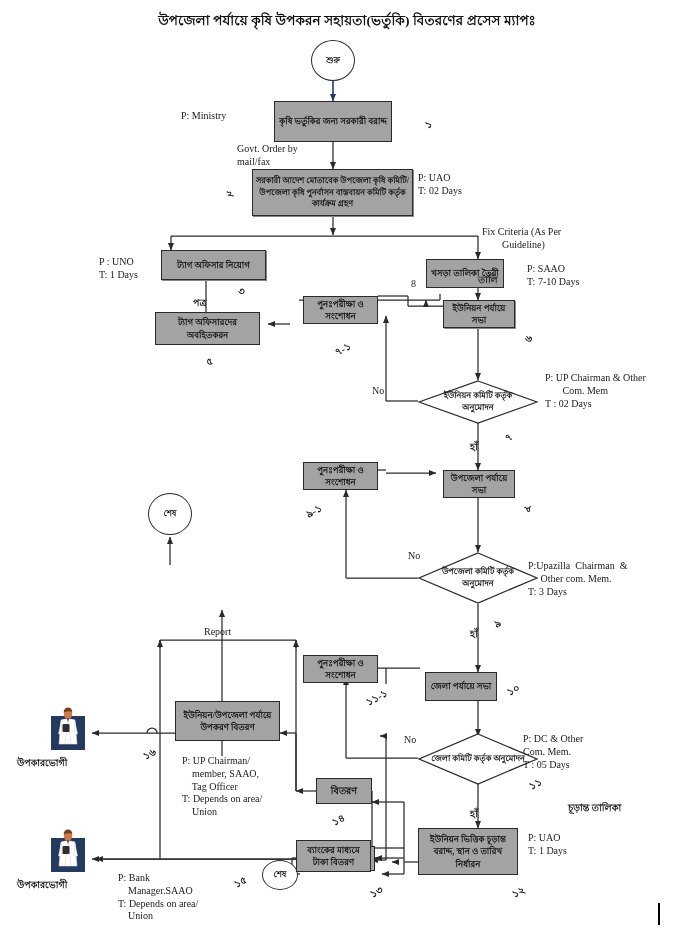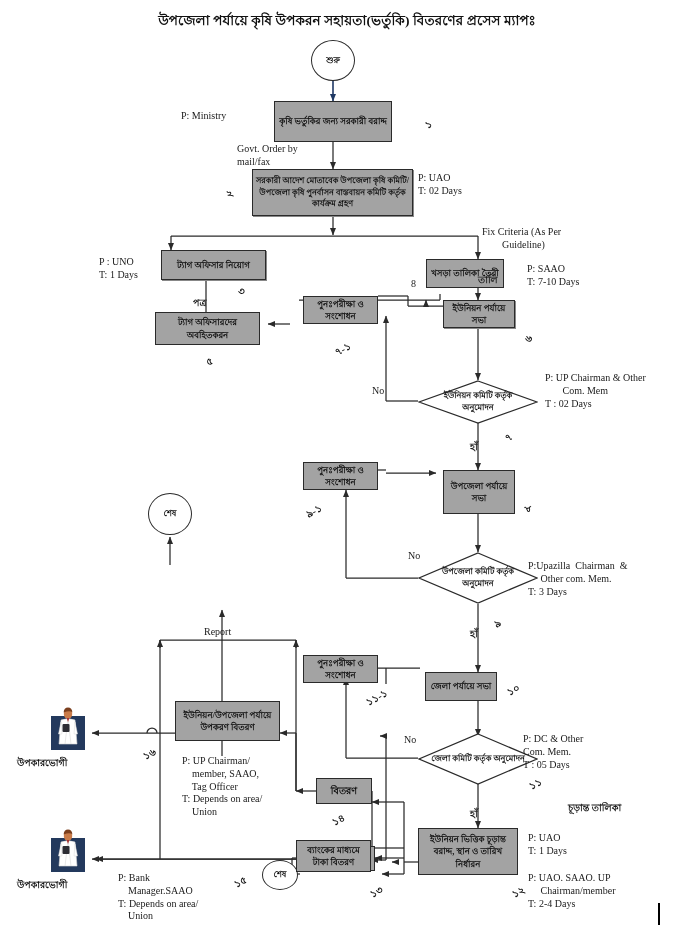--- a/index.html
+++ b/index.html
@@ -287,21 +287,21 @@
   <div class="anno bn" style="left:478px;top:274px;font-size:9.5px;">তালি</div>
 
   <div class="node double" style="left:443px;top:300px;width:72px;height:28px;">
     <span>ইউনিয়ন পর্যায়ে সভা</span>
   </div>
 
   <div class="node" style="left:303px;top:296px;width:75px;height:28px;">
     <span>পুনঃপরীক্ষা ও সংশোধন</span>
   </div>
 
-  <div class="node" style="left:443px;top:470px;width:72px;height:44px;">
+  <div class="node" style="left:443px;top:470px;width:72px;height:28px;">
     <span>উপজেলা পর্যায়ে সভা</span>
   </div>
 
   <div class="node" style="left:303px;top:462px;width:75px;height:28px;">
     <span>পুনঃপরীক্ষা ও সংশোধন</span>
   </div>
 
   <div class="node" style="left:425px;top:672px;width:72px;height:29px;">
     <span>জেলা পর্যায়ে সভা</span>
   </div>
@@ -409,23 +409,20 @@
 
   <div class="anno" style="left:523px;top:733px;">P: DC &amp; Other
 Com. Mem.
 T : 05 Days</div>
 
   <div class="anno bn" style="left:520px;top:802px;font-size:9.6px;padding-left:48px;">চূড়ান্ত তালিকা</div>
 
   <div class="anno" style="left:528px;top:832px;">P: UAO
 T: 1 Days</div>
 
-  <div class="anno" style="left:528px;top:872px;">P: UAO. SAAO. UP
-     Chairman/member
-T: 2-4 Days</div>
 
   <div class="anno" style="left:182px;top:755px;">P: UP Chairman/
     member, SAAO,
     Tag Officer
 T: Depends on area/
     Union</div>
 
   <div class="anno" style="left:118px;top:872px;">P: Bank
     Manager.SAAO
 T: Depends on area/

